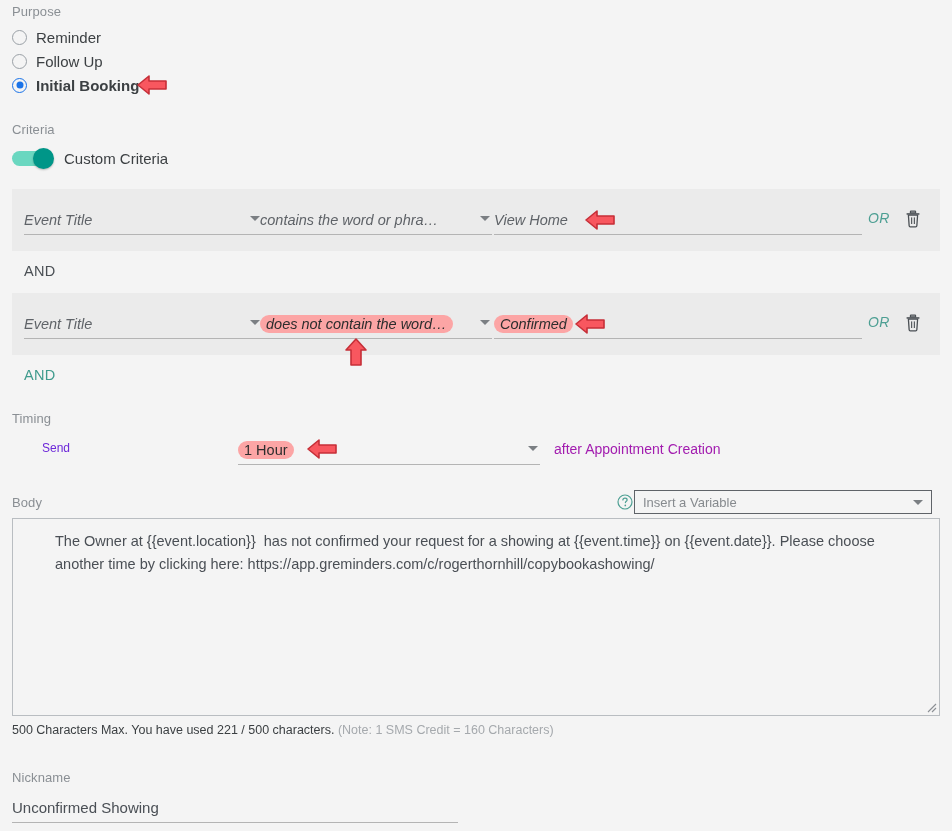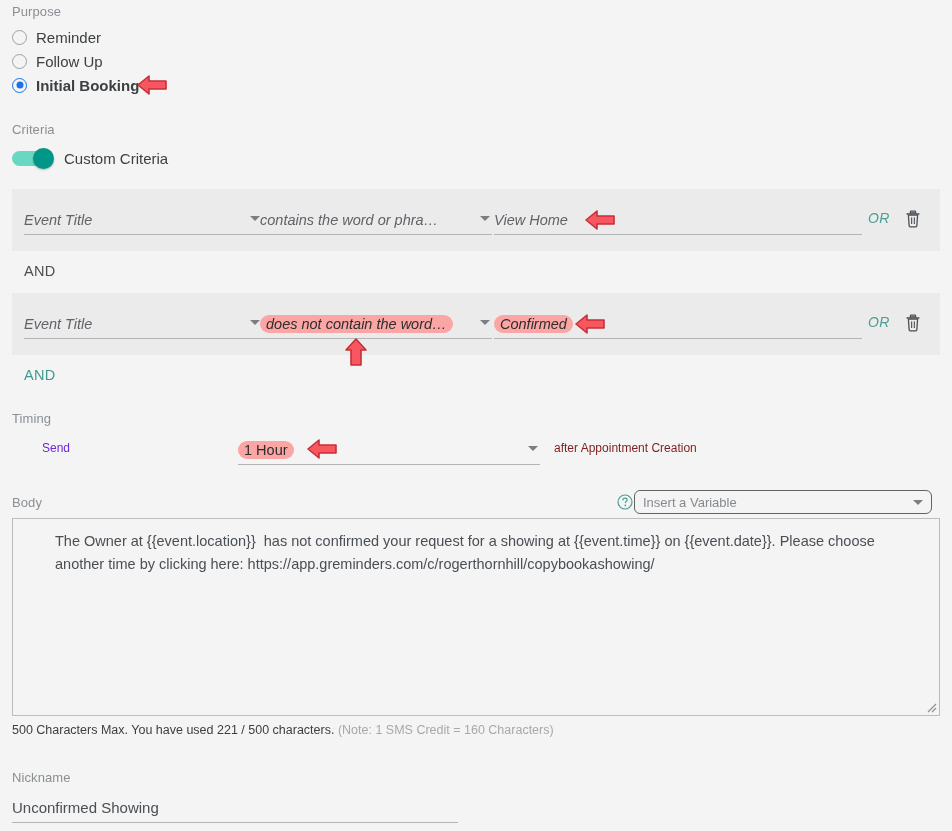--- a/index.html
+++ b/index.html
@@ -159,22 +159,22 @@
   .and-link  { color: #3f9b8d; cursor: pointer; }
 
   
   .timing-send-label {
     position: absolute;
     font-size: 12px;
     color: #6d28d9;
   }
   .after-label {
     position: absolute;
-    font-size: 12px;
-    color: #7f1d1d;
+    font-size: 14px;
+    color: #a21caf;
     white-space: nowrap;
   }
 
   
   .help-icon {
     position: absolute;
     width: 16px;
     height: 16px;
     cursor: pointer;
   }
@@ -369,21 +369,21 @@
   <div class="after-label" style="left:554px; top:441px;">after Appointment Creation</div>
 
   <div class="section-label" style="left:12px; top:495px;">Body</div>
 
   <svg class="help-icon" style="left:617px; top:494px;" viewBox="0 0 16 16">
     <circle cx="8" cy="8" r="7" fill="none" stroke="#4d9f93" stroke-width="1.2"></circle>
     <path d="M5.9 6.0c0-1.2 1-1.9 2.1-1.9 1.2 0 2.1.7 2.1 1.8 0 1.3-1.7 1.4-1.7 2.7" fill="none" stroke="#4d9f93" stroke-width="1.2" stroke-linecap="round"></path>
     <circle cx="8.3" cy="11.4" r=".85" fill="#4d9f93"></circle>
   </svg>
 
-  <div class="variable-select" style="left:634px; top:490px; width:298px;border-radius:6px;">
+  <div class="variable-select" style="left:634px; top:490px; width:298px;">
     <span class="vtext">Insert a Variable</span>
     <span class="caret" style="right:8px; top:9px;"></span>
   </div>
 
   <div class="body-area" style="left:12px; top:518px; width:928px; height:198px;padding-left:42px;">
     <p class="body-text">The Owner at {{event.location}}  has not confirmed your request for a showing at {{event.time}} on {{event.date}}. Please choose another time by clicking here: https://app.greminders.com/c/rogerthornhill/copybookashowing/</p>
     <svg class="resize-grip" viewBox="0 0 13 13">
       <path d="M12 4 L4 12 M12 8 L8 12" stroke="#8c9095" stroke-width="1.1"></path>
     </svg>
   </div>

